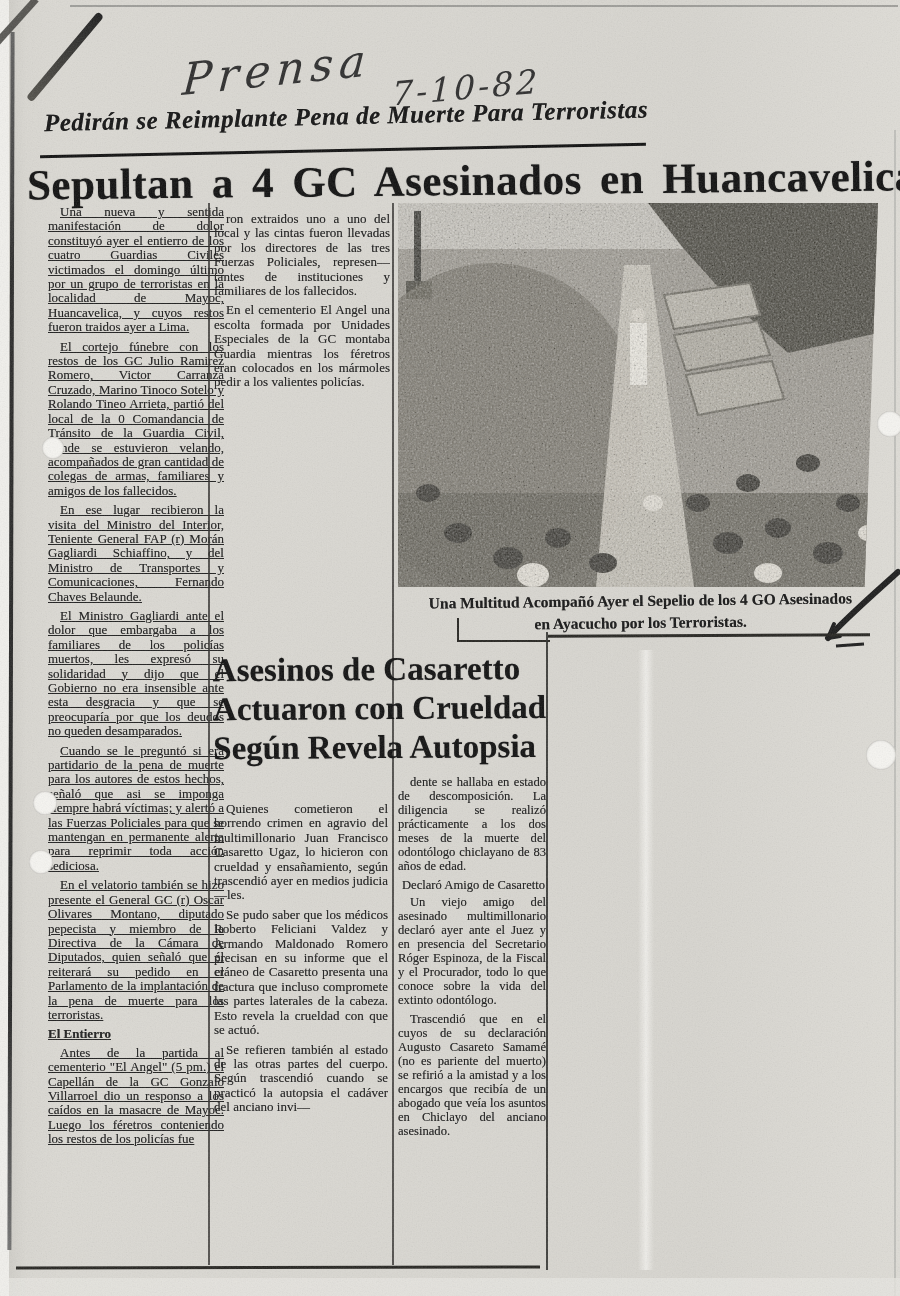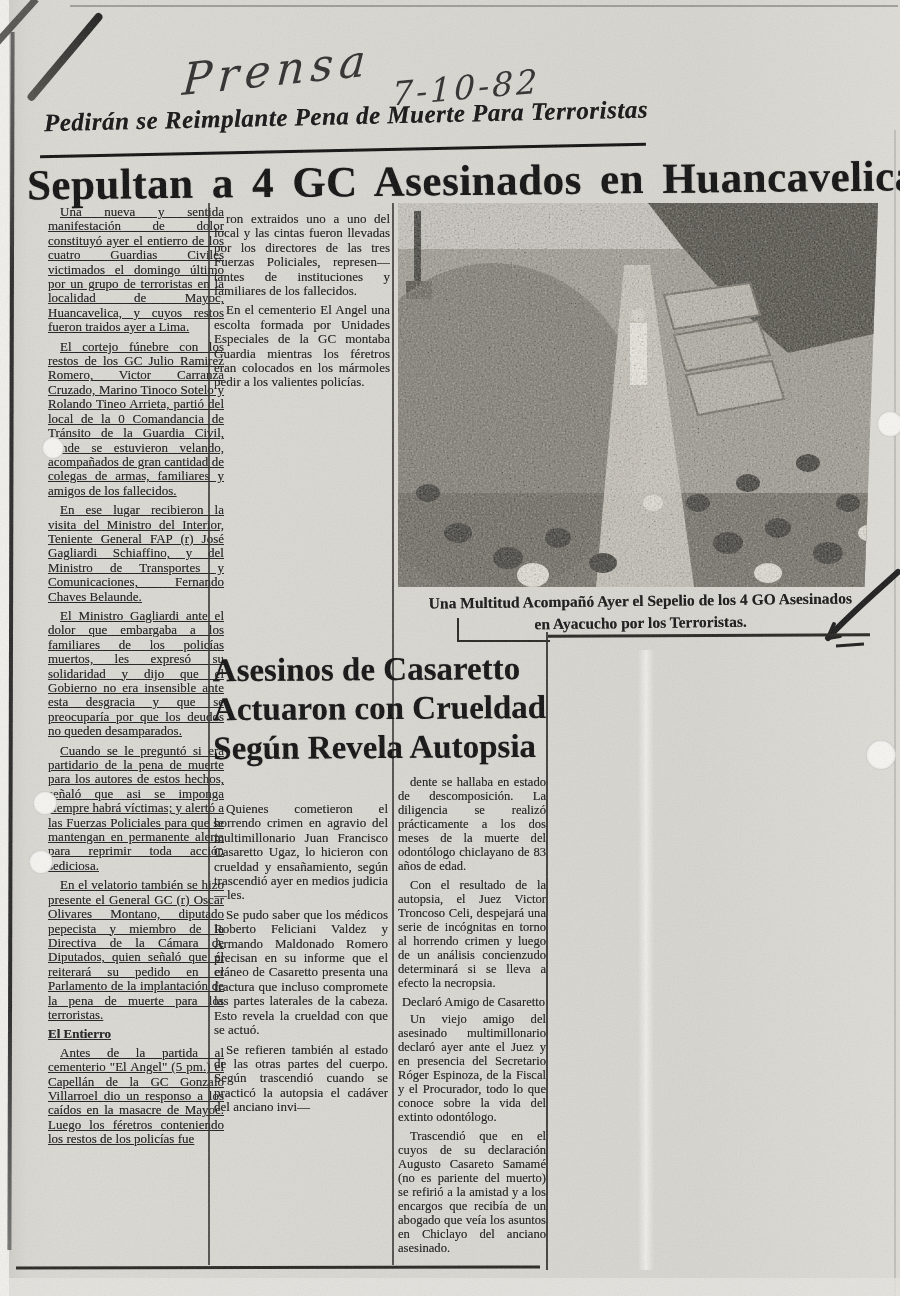--- a/index.html
+++ b/index.html
@@ -79,21 +79,21 @@
   <div class="hand prensa">Prensa</div>
   <div class="hand date">7-10-82</div>
 
   <div class="kicker">Pedirán se Reimplante Pena de Muerte Para Terroristas</div>
   <div class="kicker-underline"></div>
   <h1 class="headline">Sepultan a 4 GC Asesinados en Huancavelica</h1>
 
   <div class="col col1">
       <p class="para">Una nueva y sentida manifestación de dolor constituyó ayer el entierro de los cuatro Guardias Civiles victimados el domingo último por un grupo de terroristas en la localidad de Mayoc, Huancavelica, y cuyos restos fueron traidos ayer a Lima.</p>
       <p class="para">El cortejo fúnebre con los restos de los GC Julio Ramirez Romero, Victor Carranza Cruzado, Marino Tinoco Sotelo y Rolando Tineo Arrieta, partió del local de la 0 Comandancia de Tránsito de la Guardia Civil, donde se estuvieron velando, acompañados de gran cantidad de colegas de armas, familiares y amigos de los fallecidos.</p>
-      <p class="para">En ese lugar recibieron la visita del Ministro del Interior, Teniente General FAP (r) José Gagliardi Schiaffino, y del Ministro de Transportes y Comunicaciones, Fernando Chaves Belaunde.</p>
+      <p class="para">En ese lugar recibieron la visita del Ministro del Interior, Teniente General FAP (r) Morán Gagliardi Schiaffino, y del Ministro de Transportes y Comunicaciones, Fernando Chaves Belaunde.</p>
       <p class="para">El Ministro Gagliardi ante el dolor que embargaba a los familiares de los policías muertos, les expresó su solidaridad y dijo que el Gobierno no era insensible ante esta desgracia y que se preocuparía por que los deudos no queden desamparados.</p>
       <p class="para">Cuando se le preguntó si era partidario de la pena de muerte para los autores de estos hechos, señaló que asi se imponga siempre habrá víctimas; y alertó a las Fuerzas Policiales para que se mantengan en permanente alerta para reprimir toda acción sediciosa.</p>
       <p class="para">En el velatorio también se hizo presente el General GC (r) Oscar Olivares Montano, diputado pepecista y miembro de la Directiva de la Cámara de Diputados, quien señaló que él reiterará su pedido en el Parlamento de la implantación de la pena de muerte para los terroristas.</p>
       <p class="para sub">El Entierro</p>
       <p class="para">Antes de la partida al cementerio "El Angel" (5 pm.) el Capellán de la GC Gonzalo Villarroel dio un responso a los caídos en la masacre de Mayoc. Luego los féretros conteniendo los restos de los policías fue</p>
     </div>
   <div class="vrule vr1"></div>
   <div class="col col2">
       <p class="para">ron extraidos uno a uno del local y las cintas fueron llevadas por los directores de las tres Fuerzas Policiales, represen—tantes de instituciones y familiares de los fallecidos.</p>
       <p class="para">En el cementerio El Angel una escolta formada por Unidades Especiales de la GC montaba Guardia mientras los féretros eran colocados en los mármoles pedir a los valientes policías.</p>
@@ -173,21 +173,20 @@
     <div>Según Revela Autopsia</div>
   </h2>
 
   <div class="col colA">
       <p class="para">Quienes cometieron el horrendo crimen en agravio del multimillonario Juan Francisco Casaretto Ugaz, lo hicieron con crueldad y ensañamiento, según trascendió ayer en medios judicia—les.</p>
       <p class="para">Se pudo saber que los médicos Roberto Feliciani Valdez y Armando Maldonado Romero precisan en su informe que el cráneo de Casaretto presenta una fractura que incluso compromete las partes laterales de la cabeza. Esto revela la crueldad con que se actuó.</p>
       <p class="para">Se refieren también al estado de las otras partes del cuerpo. Según trascendió cuando se practicó la autopsia el cadáver del anciano invi—</p>
     </div>
   <div class="col colB">
       <p class="para">dente se hallaba en estado de descomposición. La diligencia se realizó prácticamente a los dos meses de la muerte del odontólogo chiclayano de 83 años de edad.</p>
-      <p class="para">Con el resultado de la autopsia, el Juez Victor Troncoso Celi, despejará una serie de incógnitas en torno al horrendo crimen y luego de un análisis concienzudo determinará si se lleva a efecto la necropsia.</p>
       <p class="para subleft">Declaró Amigo de Casaretto</p>
       <p class="para">Un viejo amigo del asesinado multimillonario declaró ayer ante el Juez y en presencia del Secretario Róger Espinoza, de la Fiscal y el Procurador, todo lo que conoce sobre la vida del extinto odontólogo.</p>
       <p class="para">Trascendió que en el cuyos de su declaración Augusto Casareto Samamé (no es pariente del muerto) se refirió a la amistad y a los encargos que recibía de un abogado que veía los asuntos en Chiclayo del anciano asesinado.</p>
     </div>
 
   <div class="hrule bottom-rule"></div>
 
   <div class="hole" style="left:877px;top:411px;width:26px;height:26px;"></div>
   <div class="hole" style="left:866px;top:740px;width:30px;height:30px;"></div>
   <div class="hole" style="left:42px;top:437px;width:22px;height:22px;"></div>

